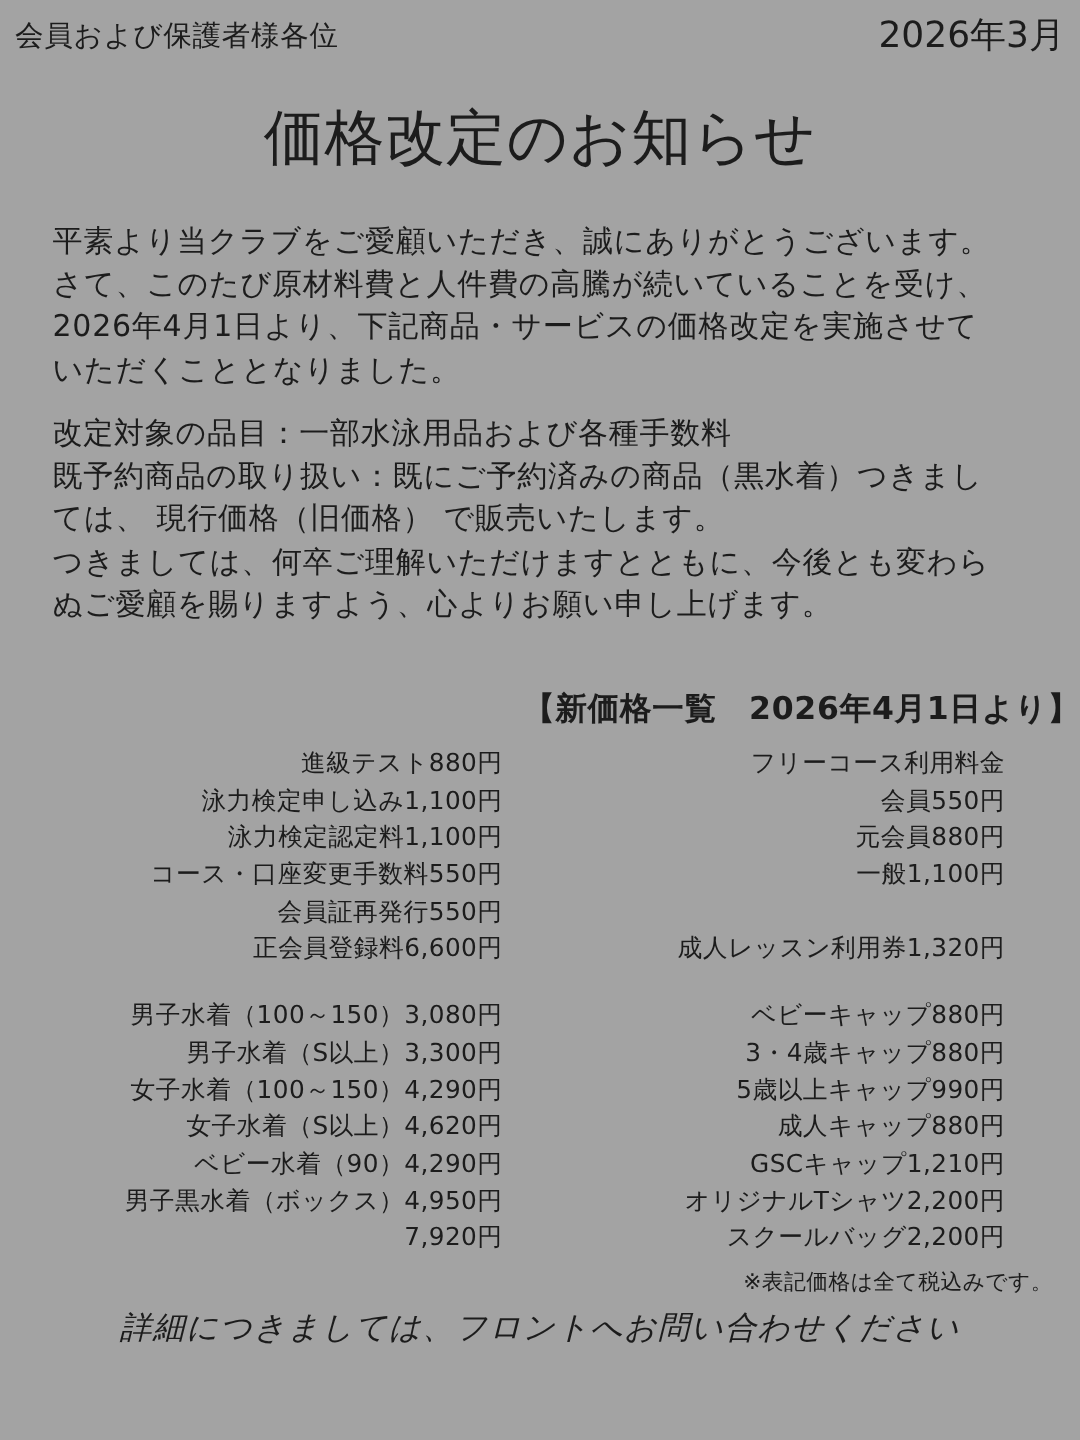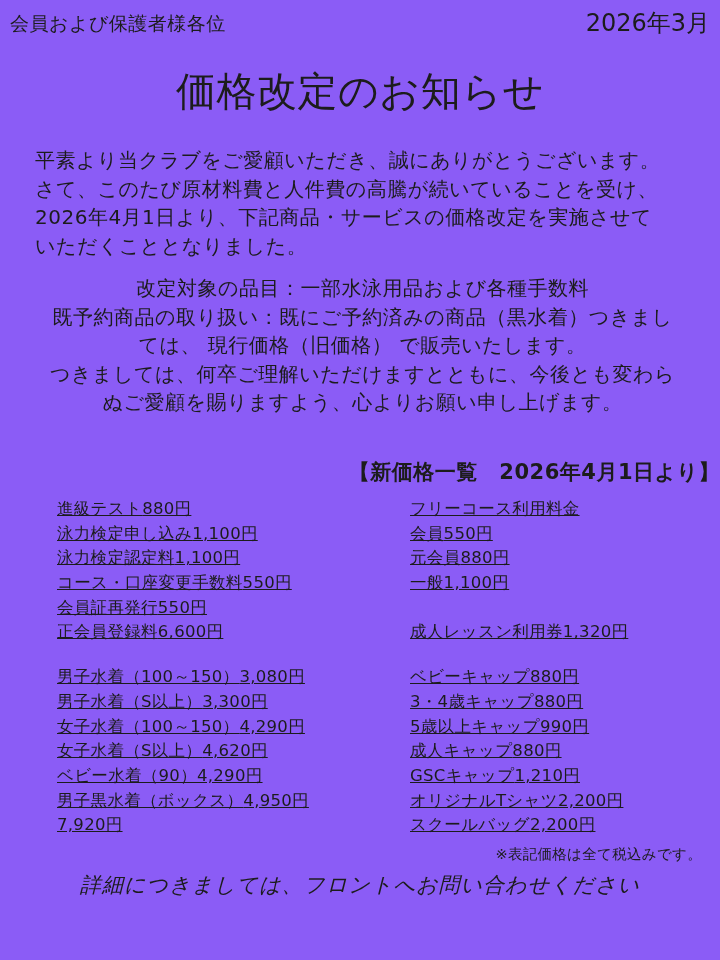--- a/index.html
+++ b/index.html
@@ -1,21 +1,21 @@
 <!DOCTYPE html>
 <html lang="ja"><head>
 <meta charset="utf-8">
 <style>
   * { margin:0; padding:0; box-sizing:border-box; }
   html,body { background:#ffffff; }
   .page {
     position:relative;
     width:720px; height:960px;
     margin:0 auto;
-    background:#8b5cf6;
+    background:#a3a3a3;
     color:#1c1c1c;
     font-family:"DejaVu Sans", sans-serif;
     overflow:hidden;
   }
   .doc-recipient {
     position:absolute; left:10px; top:11px;
     font-size:19px; letter-spacing:0.5px;
   }
   .doc-date {
     position:absolute; right:10px; top:7px;
@@ -25,38 +25,37 @@
     position:absolute; top:64px; left:0; width:100%;
     text-align:center;
     font-size:40px; font-weight:400; letter-spacing:0.5px;
   }
   .body-paragraph {
     position:absolute; left:35px; width:655px;
     font-size:20px; line-height:28.5px; letter-spacing:0.5px;
     white-space:pre-line;
   }
   .para-intro   { top:146px; }
-  .para-details { top:274px;text-align:center; }
+  .para-details { top:274px; }
   .price-heading {
     position:absolute; top:458px; left:0; width:100%;
     text-align:right;
     font-size:21px; font-weight:700; letter-spacing:0.5px;
   }
   .price-col {
     position:absolute; top:498px;
   }
   .price-col-left  { left:57px;  width:278px; }
   .price-col-right { left:410px; width:260px; }
   .price-group + .price-group { margin-top:20px; }
   .price-row {
-    display:flex; justify-content:flex-start; align-items:baseline;
+    display:flex; justify-content:flex-end; align-items:baseline;
     height:24.7px;
     font-size:16.5px; letter-spacing:0.3px;
     white-space:nowrap;
-    text-decoration:underline;
   }
   .item-label { text-align:left; }
   .item-price { text-align:right; font-variant-numeric:tabular-nums; }
   .tax-note {
     position:absolute; right:18px; top:845px;
     font-size:14.5px; letter-spacing:0.3px;
   }
   .contact-note {
     position:absolute; top:871px; left:0; width:100%;
     text-align:center;

